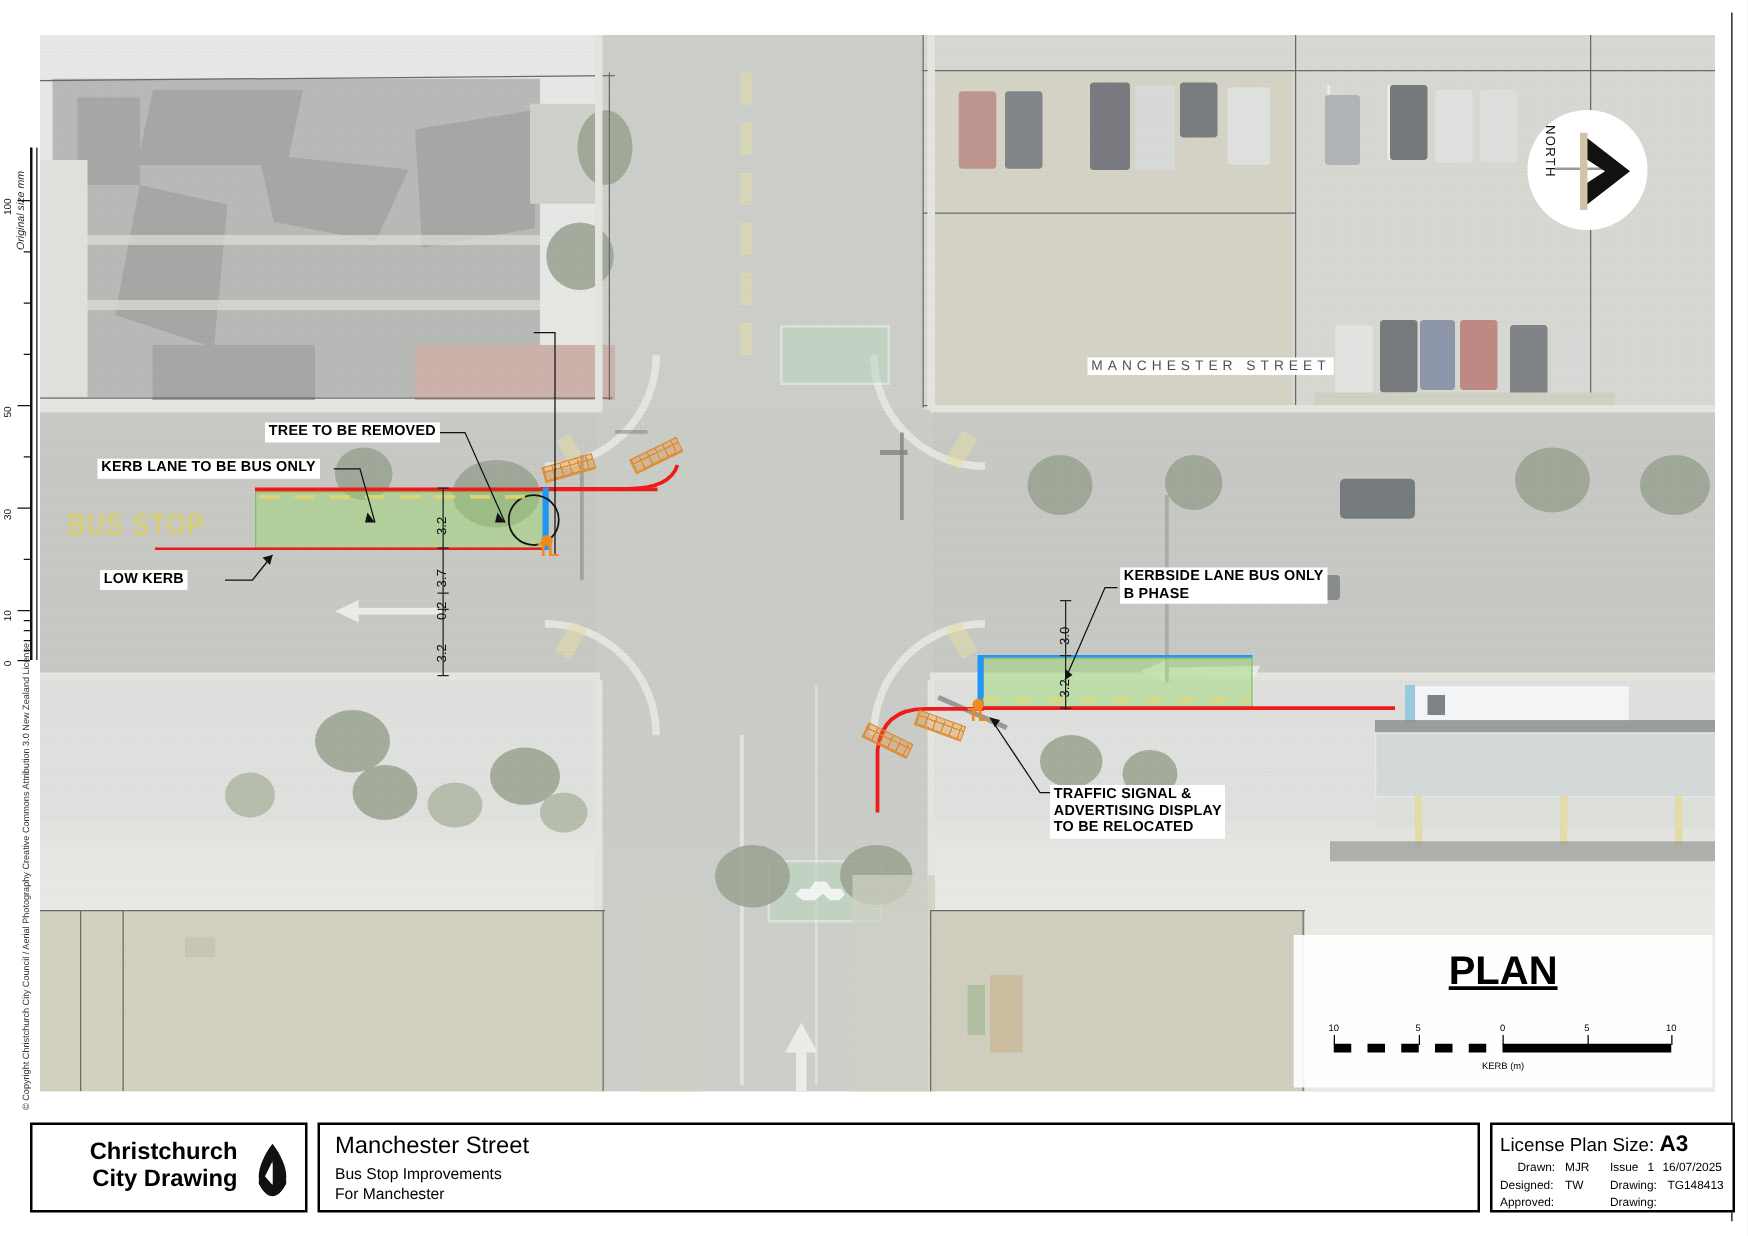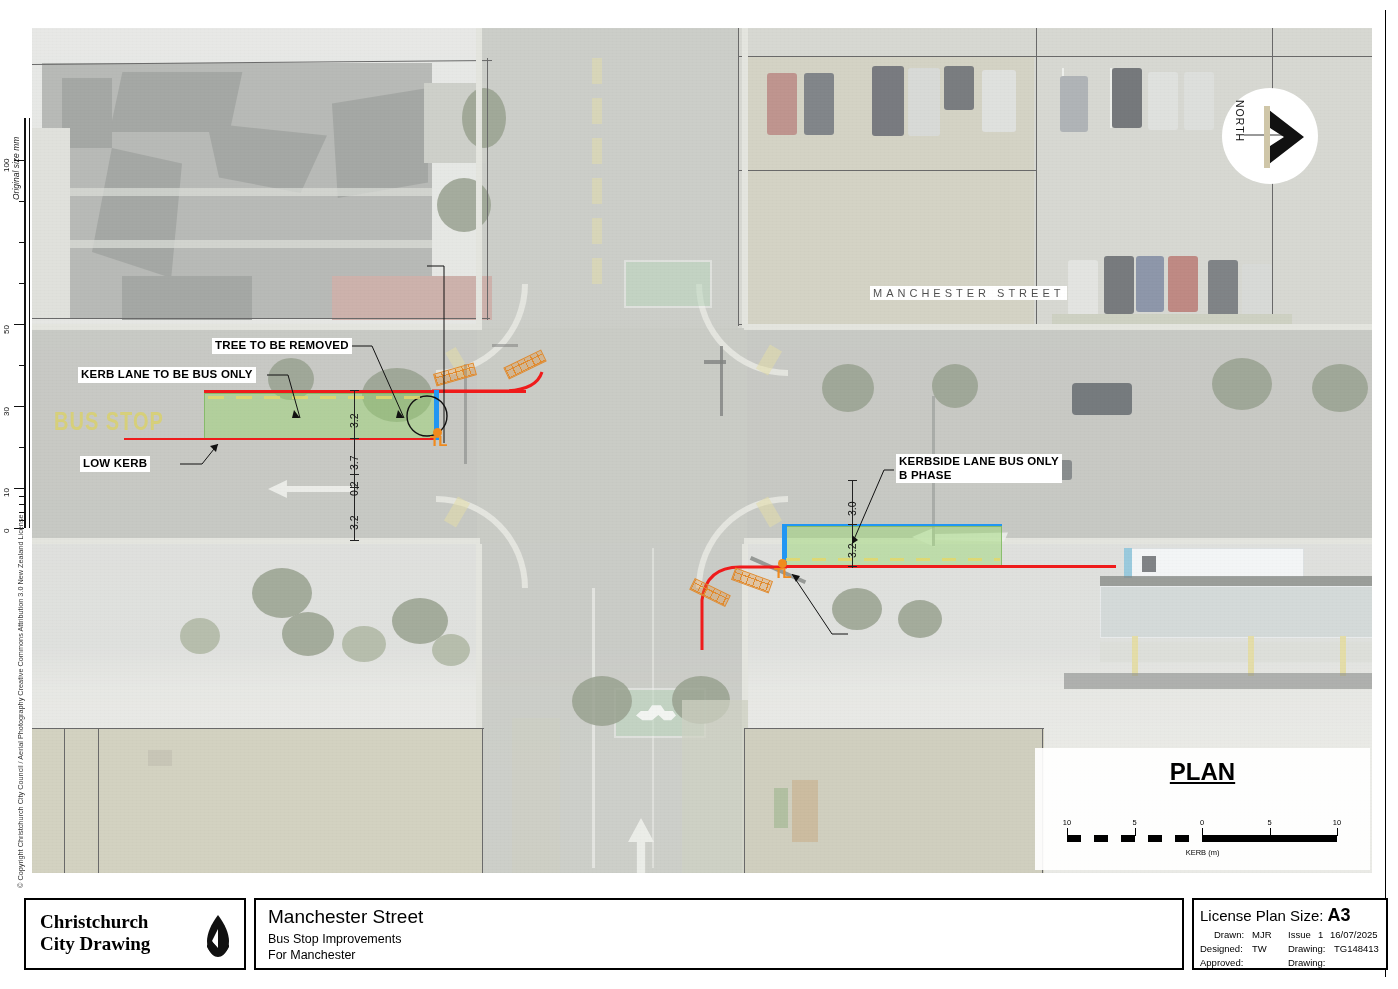--- a/index.html
+++ b/index.html
@@ -122,38 +122,38 @@
     position: absolute; width: 96px; height: 96px; border-radius: 50%; background: #fff;
   }
   .compass .nlabel {
     position: absolute; left: 24px; top: 12px; font-size: 10.5px; letter-spacing: 1px;
     transform: rotate(90deg); transform-origin: left top; color: #111;
   }
   .compass .needle { position: absolute; left: 22px; top: 46px; width: 46px; height: 2px; background: #999; }
 
   
   #planblock { position: absolute; left: 1035px; top: 748px; width: 335px; height: 122px; background: rgba(255,255,255,0.92); }
-  .plan-title { position: absolute; width: 100%; text-align: center; top: 10px; font-size: 24px; font-weight: bold; text-decoration: underline; color: #000; }
+  .plan-title { position: absolute; width: 100%; text-align: center; top: 10px; font-size: 32px; font-weight: bold; text-decoration: underline; color: #000; }
   .plan-scale { position: absolute; width: 100%; text-align: center; top: 40px; font-size: 16px; color: #000; }
   .sbar { position: absolute; left: 32px; top: 84px; width: 270px; height: 10px; }
   .sbar .solid { position: absolute; left: 135px; top: 3px; width: 135px; height: 7px; background: #000; }
   .sbar .blk { position: absolute; top: 3px; width: 13.5px; height: 7px; background: #000; }
   .sbar .tk { position: absolute; top: -4px; width: 1px; height: 8px; background: #000; }
   .sbar .lbl { position: absolute; top: -14px; font-size: 7.5px; color: #000; transform: translateX(-50%); }
   .scale-cap { position: absolute; left: 0; top: 100px; width: 335px; text-align: center; font-size: 7.5px; color: #000; }
 
   
   .tb { position: absolute; border: 2px solid #000; background: #fff; }
   #tb-logo { left: 24px; top: 898px; width: 222px; height: 72px; }
   #tb-main { left: 254px; top: 898px; width: 930px; height: 72px; }
   #tb-right { left: 1192px; top: 898px; width: 196px; height: 72px; }
 
   .ccc-name {
-    position: absolute; left: 14px; top: 11px; width: 150px; 
-    font-family: Liberation Serif, serif; font-weight: bold; color: #000;
+    position: absolute; left: 14px; top: 11px; width: 150px; text-align: right;
+    font-family: Liberation Sans, sans-serif; font-weight: bold; color: #000;
   }
   .ccc-name .l1 { font-size: 19px; line-height: 22px; }
   .ccc-name .l2 { font-size: 19px; line-height: 22px; }
   .ccc-mark { position: absolute; left: 172px; top: 14px; width: 40px; height: 44px; }
 
   .tb-title { position: absolute; left: 12px; top: 6px; font-size: 19px; color: #000; }
   .tb-sub1 { position: absolute; left: 12px; top: 32px; font-size: 12.5px; color: #000; }
   .tb-sub2 { position: absolute; left: 12px; top: 48px; font-size: 12.5px; color: #000; }
 
   .ps-head { position: absolute; left: 6px; top: 5px; font-size: 15px; color: #000; }
@@ -425,20 +425,23 @@
 
       <path d="M816,606 L800,606 L760,546" fill="none" stroke="#111" stroke-width="1"></path>
       <polygon points="760,546 764,554 768,548" fill="#111"></polygon>
     </svg>
 
     <div class="callout" style="left:180px; top:310px;">TREE TO BE REMOVED</div>
     <div class="callout" style="left:46px; top:339px;">KERB LANE TO BE BUS ONLY</div>
     <div class="callout" style="left:48px; top:428px;">LOW KERB</div>
     <div class="callout" style="left:864px; top:426px;">KERBSIDE LANE BUS ONLY
 B PHASE</div>
+    <div class="callout" style="left:808px; top:600px;">TRAFFIC SIGNAL &amp;
+ADVERTISING DISPLAY
+TO BE RELOCATED</div>
 
     <div class="compass" style="left:1190px; top:60px;">
       <div class="needle"></div>
       <div class="nlabel">NORTH</div>
       <svg style="position:absolute; left:40px; top:18px; width:44px; height:62px;">
         <polygon points="2,0 42,31 2,62 2,44 22,31 2,18" fill="#111"></polygon>
         <polygon points="2,0 8,0 8,62 2,62" fill="#cfc6a8"></polygon>
       </svg>
     </div>
   </div>

